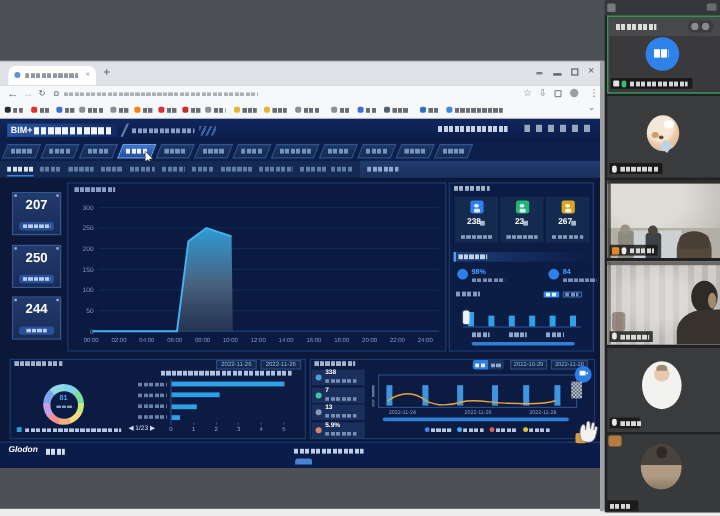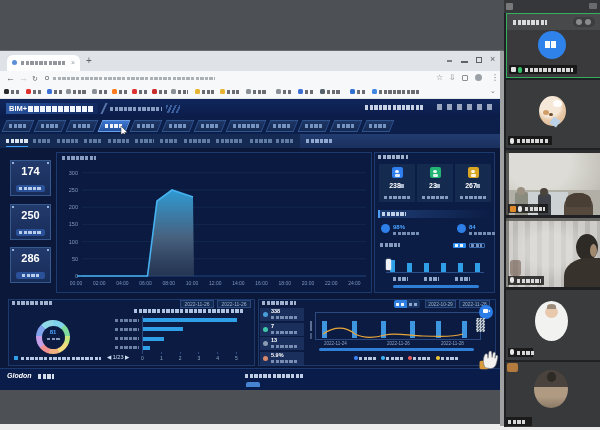--- a/index.html
+++ b/index.html
@@ -131,33 +131,33 @@
         <div class="a tx" style="left: 216px; top: 5px; width: 28px; height: 4px; color: rgb(104, 131, 172);"></div>
         <div class="a tx" style="left: 250px; top: 5px; width: 22px; height: 4px; color: rgb(104, 131, 172);"></div>
         <div class="a tx" style="left: 276px; top: 5px; width: 18px; height: 4px; color: rgb(104, 131, 172);"></div>
         <div class="a" style="left: 6px; top: 11.5px; width: 22px; height: 1.5px; background: rgb(61, 160, 255);"></div>
       </div>
 
   <div class="a" id="cards">
         <div class="a" style="left: 10px; top: 61px; width: 41px; height: 36px; background: linear-gradient(rgb(34, 58, 108), rgb(24, 44, 88)); border: 1px solid rgb(53, 89, 143);"></div>
         <div class="a" style="left: 12px; top: 62.5px; width: 2px; height: 2px; background: rgb(154, 180, 220);"></div>
         <div class="a" style="left: 47px; top: 62.5px; width: 2px; height: 2px; background: rgb(154, 180, 220);"></div>
-        <div class="a" style="left: 10px; top: 65px; width: 41px; height: 14px; color: rgb(255, 255, 255); font-size: 11px; font-weight: bold; text-align: center; line-height: 14px;">174</div>
+        <div class="a" style="left: 10px; top: 65px; width: 41px; height: 14px; color: rgb(255, 255, 255); font-size: 11px; font-weight: bold; text-align: center; line-height: 14px;">207</div>
         <div class="a" style="left: 16px; top: 86px; width: 29px; height: 7px; background: rgb(42, 80, 152); border-radius: 2px;"></div>
         <div class="a tx" style="left: 19px; top: 88px; width: 23px; height: 3px; color: rgb(195, 214, 242);"></div>
         <div class="a" style="left: 10px; top: 105px; width: 41px; height: 36px; background: linear-gradient(rgb(34, 58, 108), rgb(24, 44, 88)); border: 1px solid rgb(53, 89, 143);"></div>
         <div class="a" style="left: 12px; top: 106.5px; width: 2px; height: 2px; background: rgb(154, 180, 220);"></div>
         <div class="a" style="left: 47px; top: 106.5px; width: 2px; height: 2px; background: rgb(154, 180, 220);"></div>
         <div class="a" style="left: 10px; top: 109px; width: 41px; height: 14px; color: rgb(255, 255, 255); font-size: 11px; font-weight: bold; text-align: center; line-height: 14px;">250</div>
         <div class="a" style="left: 16px; top: 130px; width: 29px; height: 7px; background: rgb(42, 80, 152); border-radius: 2px;"></div>
         <div class="a tx" style="left: 19px; top: 132px; width: 23px; height: 3px; color: rgb(195, 214, 242);"></div>
         <div class="a" style="left: 10px; top: 148px; width: 41px; height: 36px; background: linear-gradient(rgb(34, 58, 108), rgb(24, 44, 88)); border: 1px solid rgb(53, 89, 143);"></div>
         <div class="a" style="left: 12px; top: 149.5px; width: 2px; height: 2px; background: rgb(154, 180, 220);"></div>
         <div class="a" style="left: 47px; top: 149.5px; width: 2px; height: 2px; background: rgb(154, 180, 220);"></div>
-        <div class="a" style="left: 10px; top: 152px; width: 41px; height: 14px; color: rgb(255, 255, 255); font-size: 11px; font-weight: bold; text-align: center; line-height: 14px;">286</div>
+        <div class="a" style="left: 10px; top: 152px; width: 41px; height: 14px; color: rgb(255, 255, 255); font-size: 11px; font-weight: bold; text-align: center; line-height: 14px;">244</div>
         <div class="a" style="left: 16px; top: 173px; width: 29px; height: 7px; background: rgb(42, 80, 152); border-radius: 2px;"></div>
         <div class="a tx" style="left: 22px; top: 175px; width: 17px; height: 3px; color: rgb(195, 214, 242);"></div>
       </div>
 
   <div class="a" style="left:56px;top:53px;width:316px;height:141px;border:1px solid #1c3a6e;background:#0a1a40;"></div>
   <div class="a tx" style="left:62px;top:57px;width:34px;height:4px;color:#93a9cd;"></div>
   <svg class="a" id="mainchart" style="left:56px;top:53px;" width="316" height="141" viewBox="0 0 316 141">
         <defs>
           <linearGradient id="ag" x1="0" y1="0" x2="0" y2="1">
             <stop offset="0" stop-color="#2f9ad3"></stop>

